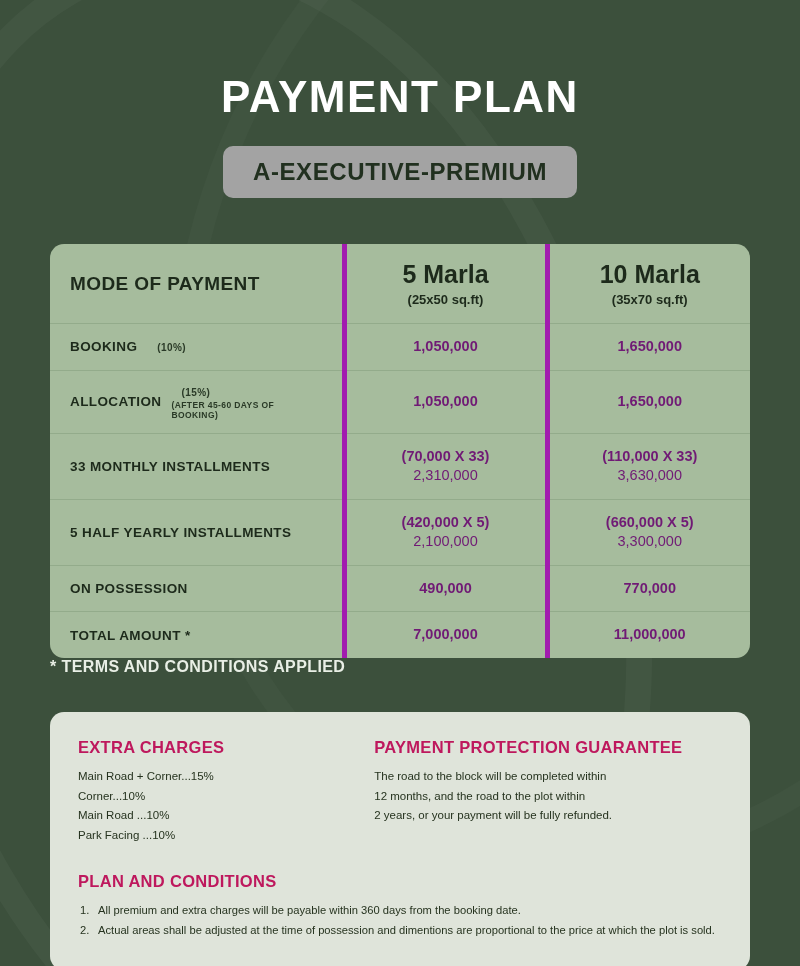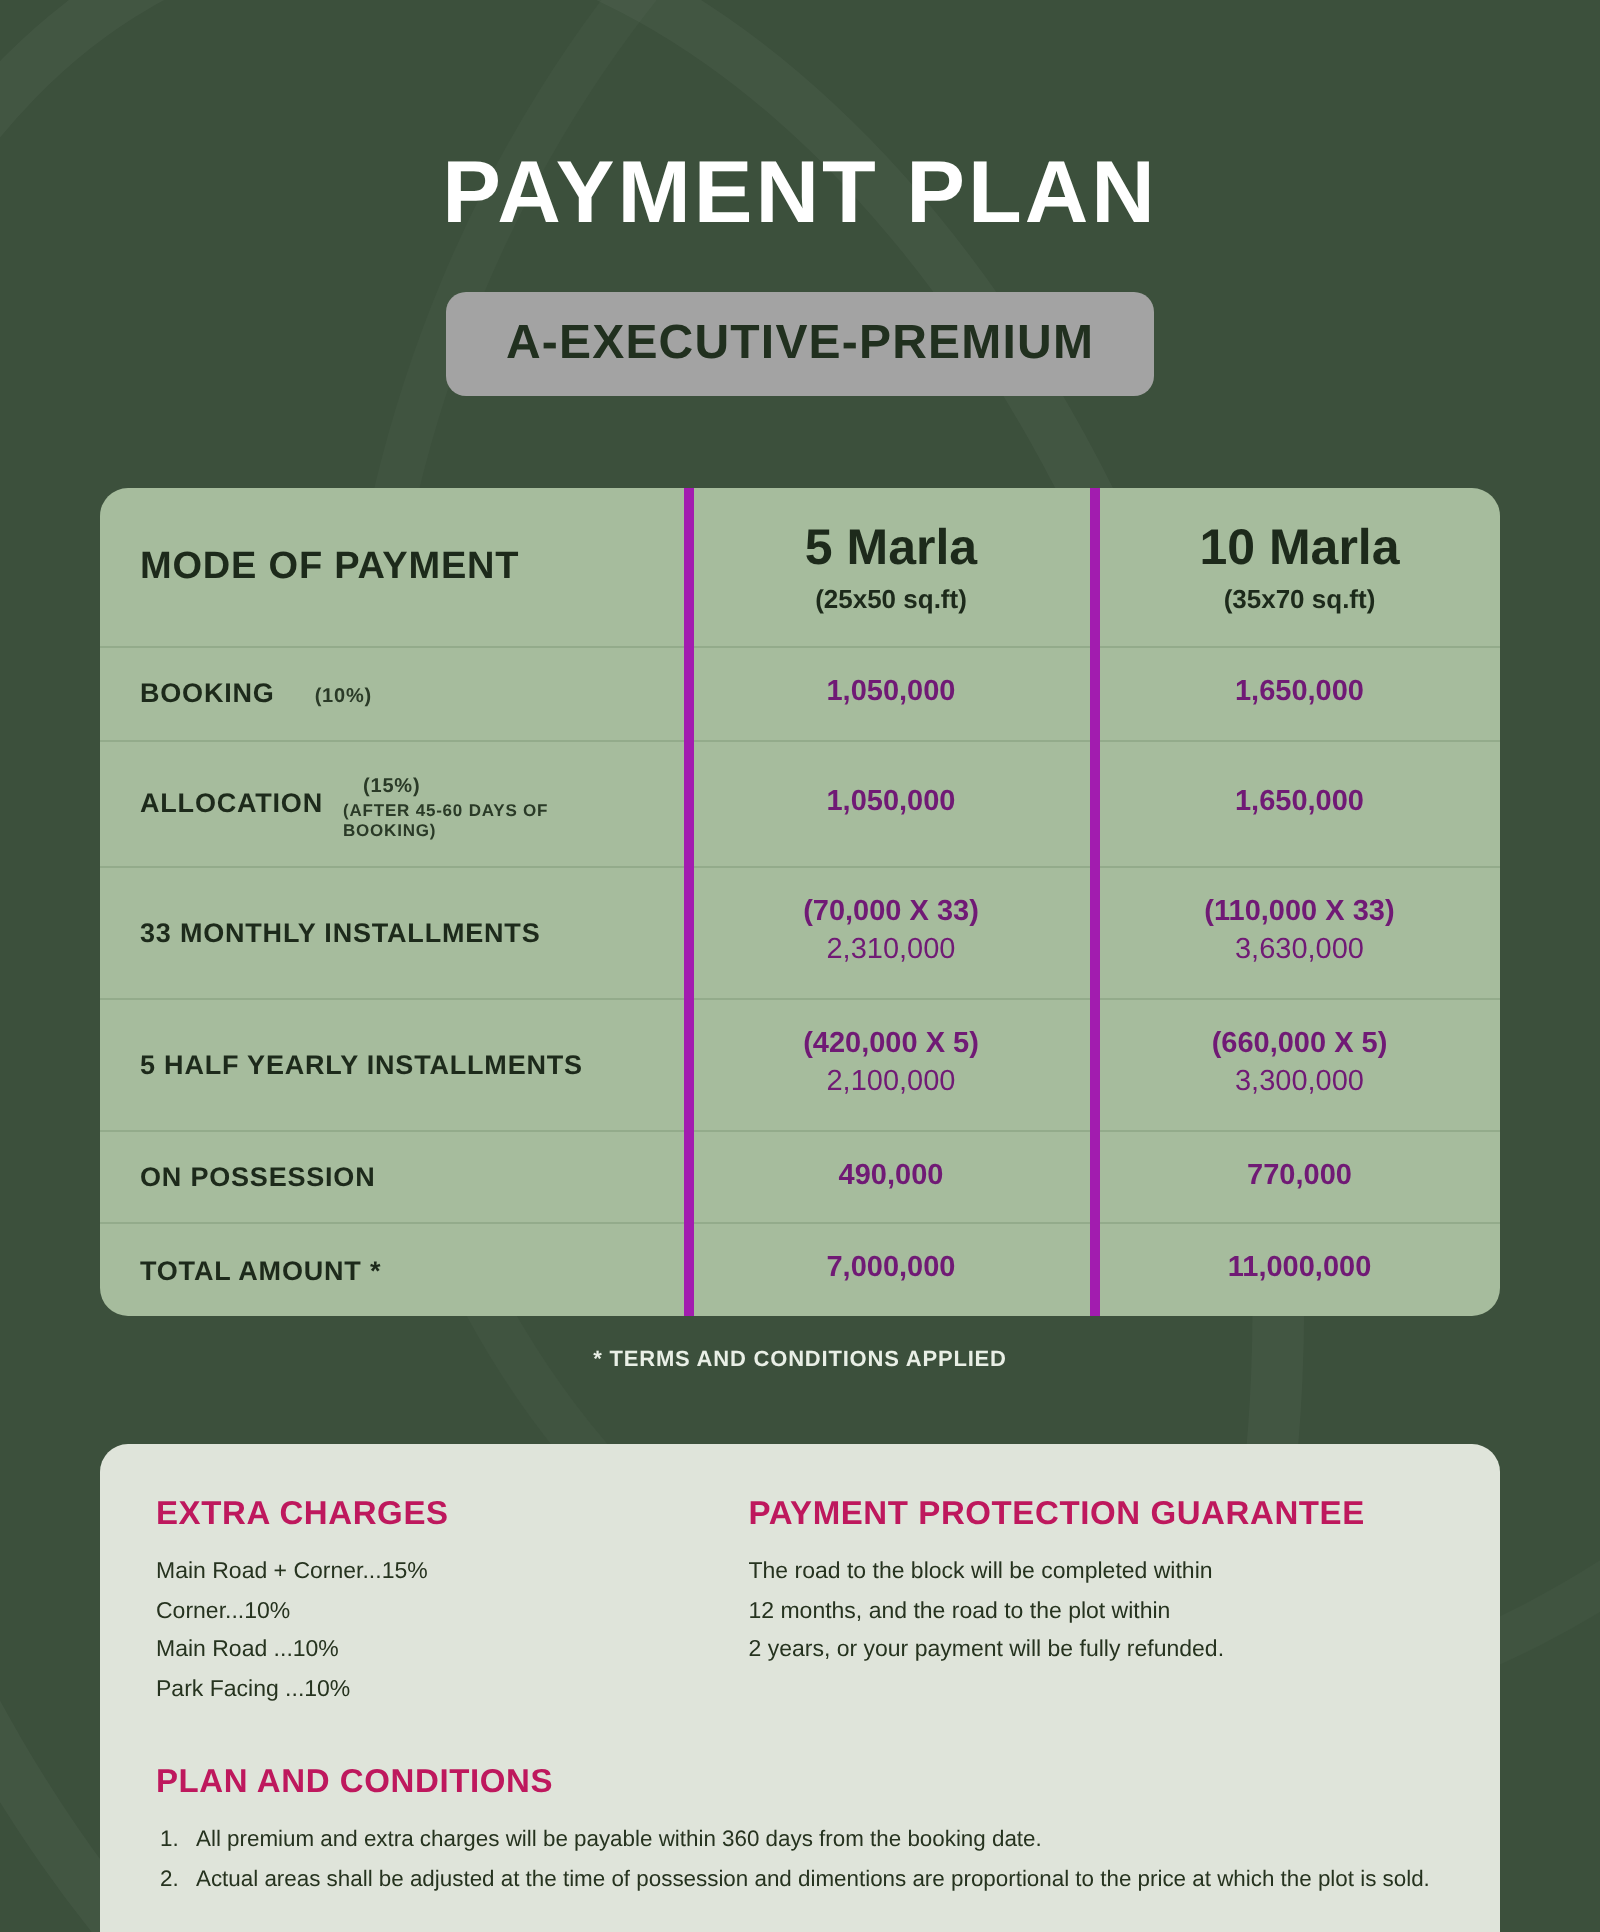--- a/index.html
+++ b/index.html
@@ -136,26 +136,25 @@
     color: #701a75;
     padding: 13px 8px;
     vertical-align: middle;
     line-height: 1.35;
   }
   .cell-val .top { display: block; font-weight: bold; }
   .cell-val .bot { display: block; }
   .cell-val.single { font-weight: bold; }
 
   .terms-applied {
-    text-align: center;
+    text-align: left;
     color: #e9efe6;
-    font-size: 11px;
+    font-size: 16px;
     font-weight: bold;
     letter-spacing: 0.4px;
-    margin-top: 16px;
     position: relative;
     z-index: 3;
   }
 
   
   .bottom-card {
     margin-top: 36px;
     background: #dfe4da;
     border-radius: 14px;
     padding: 26px 28px 30px 28px;

